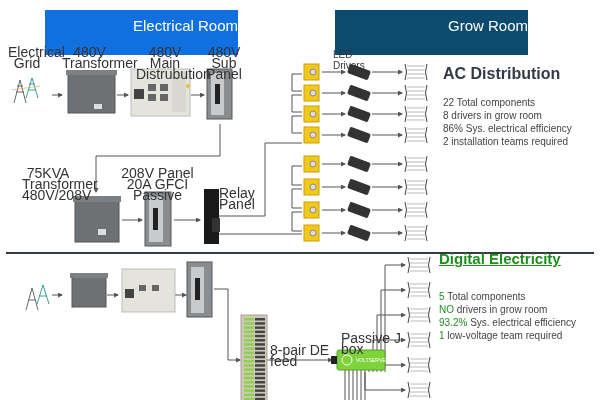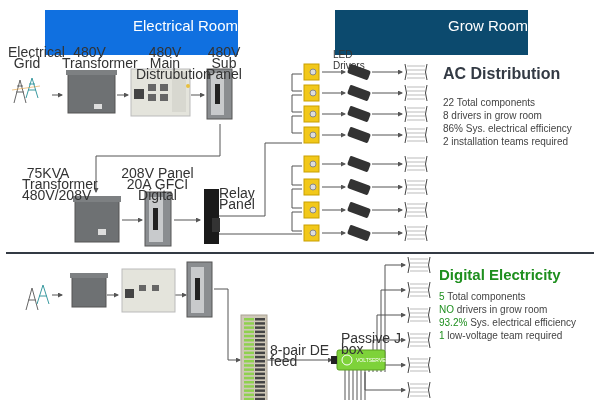--- a/index.html
+++ b/index.html
@@ -355,33 +355,33 @@
     <rect x="331" y="356" width="6" height="8" fill="#222"></rect>
   </g>
 </svg>
 
 <div class="lbl" style="left:8px;top:47px;width:38px;">Electrical Grid</div>
 <div class="lbl" style="left:62px;top:47px;width:55px;">480V Transformer</div>
 <div class="lbl" style="left:136px;top:47px;width:58px;">480V Main Distrubution</div>
 <div class="lbl" style="left:200px;top:47px;width:48px;">480V  Sub Panel</div>
 <div class="lbl" style="left:333px;top:49px;width:50px;font-size:10px;text-align:left;">LED Drivers</div>
 <div class="lbl" style="left:22px;top:168px;width:52px;">75KVA Transformer 480V/208V</div>
-<div class="lbl" style="left:115px;top:168px;width:85px;">208V Panel 20A GFCI Digital</div>
+<div class="lbl" style="left:115px;top:168px;width:85px;">208V Panel 20A GFCI Passive</div>
 <div class="lbl" style="left:219px;top:188px;width:24px;text-align:left;">Relay Panel</div>
 
 <div class="ac-title" style="left:443px;top:65px;">AC Distribution</div>
 <div>
   <div class="stat" style="left:443px;top:96px;"><b>22</b><span> Total components</span></div>
   <div class="stat" style="left:443px;top:109px;"><b>8</b><span> drivers in grow room</span></div>
   <div class="stat" style="left:443px;top:122px;"><b>86%</b><span> Sys. electrical efficiency</span></div>
   <div class="stat" style="left:443px;top:135px;"><b>2</b><span> installation teams required</span></div>
 </div>
 
 <div class="lbl" style="left:270px;top:345px;width:62px;text-align:left;">8-pair DE feed</div>
 <div class="lbl" style="left:326px;top:333px;width:60px;text-align:left;padding-left:15px;">Passive J box</div>
 
-<div class="de-title" style="left:439px;top:266px;">Digital Electricity</div>
+<div class="de-title" style="left:439px;top:250px;text-decoration:underline;">Digital Electricity</div>
 <div>
   <div class="stat de-stat" style="left:439px;top:290px;"><b>5</b><span> Total components</span></div>
   <div class="stat de-stat" style="left:439px;top:303px;"><b>NO</b><span> drivers in grow room</span></div>
   <div class="stat de-stat" style="left:439px;top:316px;"><b>93.2%</b><span> Sys. electrical efficiency</span></div>
   <div class="stat de-stat" style="left:439px;top:329px;"><b>1</b><span> low-voltage team required</span></div>
 </div>
 
 </body></html>

